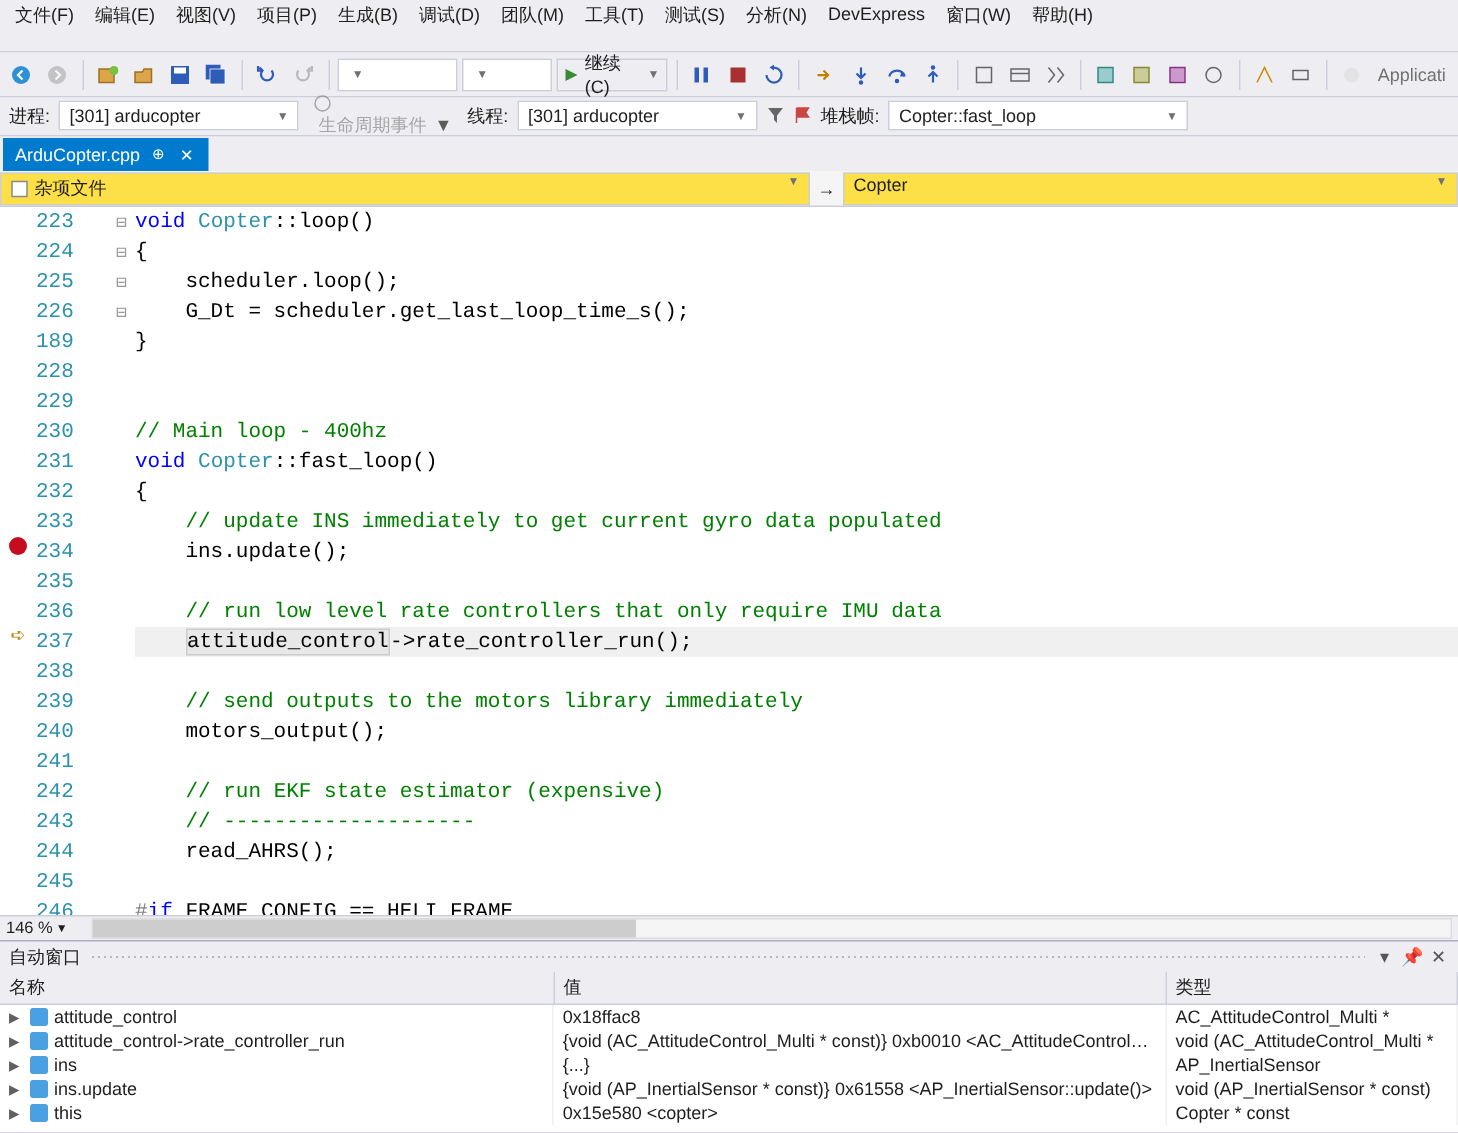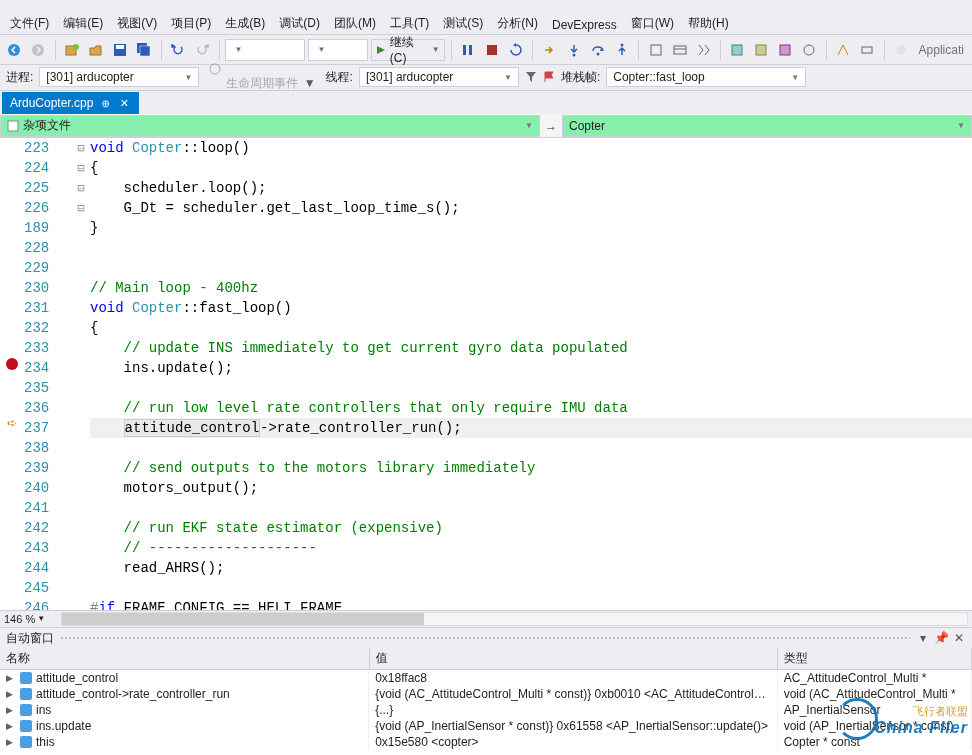--- a/index.html
+++ b/index.html
@@ -11,21 +11,21 @@
   width: 972px;
   height: 755px;
   overflow: hidden;
   display: flex;
   flex-direction: column;
 }
 
 
 .menubar {
   display: flex;
-  align-items: flex-end;
+  align-items: flex-start;
   height: 36px;
   padding: 0 4px;
   background: #eeeef2;
   border-bottom: 1px solid #cccedb;
   gap: 2px;
 }
 .menubar .mi { padding: 2px 6px; cursor: pointer; white-space: nowrap; }
 
 
 .toolbar {
@@ -99,24 +99,24 @@
 .doctab .close { font-size:11px; cursor:pointer; padding:0 2px; }
 
 
 .navbar {
   display:flex; align-items:center;
   height:24px;
   background:#f5f5f5;
   border-bottom:1px solid #cccedb;
 }
 .navbar .combo {
-  display:flex; align-items:center; justify-content:space-between;
+  display:flex; justify-content:space-between;
   height:22px; padding:0 6px;
   border:1px solid #cccedb;
-  background:#86efac;
+  background:#fde047;
   flex:0 0 auto;
   min-width: 0;
 }
 .navbar .combo.left { width: 540px; }
 .navbar .combo.right { flex:1; }
 .navbar .combo .caret { font-size:8px; color:#717171; }
 .navbar .arrowbtn { width:22px; display:flex;align-items:center;justify-content:center; }
 
 
 .editor {
@@ -448,21 +448,21 @@
 <div class="toolbar2">
   <span class="lbl">进程:</span>
   <div class="dd2">
     <span>[301] arducopter</span>
       <span class="caret">▼</span>
   </div>
   <div class="tb" style="width:auto;padding:0 4px;opacity:.7">
     <svg class="svg" width="12" height="12">
         <circle cx="6" cy="6" r="5" fill="none" stroke="#888"></circle>
       </svg>
-    <span style="margin-left:17px;color:#888">生命周期事件</span>
+    <span style="margin-left:3px;color:#888">生命周期事件</span>
     <span class="caret" style="margin-left:2px;">▼</span>
   </div>
   <span class="lbl">线程:</span>
   <div class="dd2">
     <span>[301] arducopter</span>
       <span class="caret">▼</span>
   </div>
   <div class="tb">
       <svg class="svg" width="12" height="12">
         <path d="M1 1 L11 1 L7 6 L7 11 L5 9 L5 6 Z" fill="#666"></path>
@@ -666,19 +666,14 @@
             <td class="name">
               <span class="tri">▶</span>
               <span class="ico"></span>
               <span>this</span>
             </td>
             <td>0x15e580 &lt;copter&gt;</td>
             <td>Copter * const</td>
           </tr>
         </tbody>
     </table>
-    <div class="watermark">
-      <div class="ring"></div>
-      <div class="sub">飞行者联盟</div>
-      <div class="cn">China Flier</div>
-    </div>
   </div>
 </div>
 
 </body></html>

